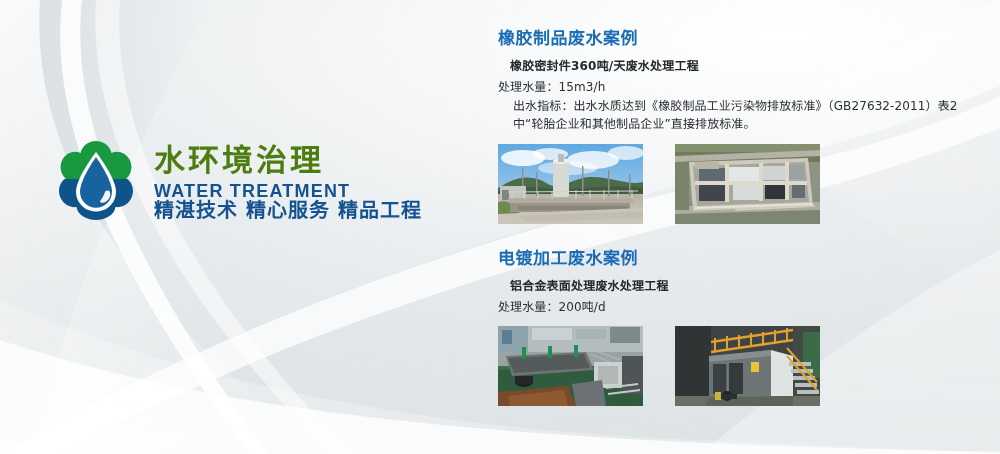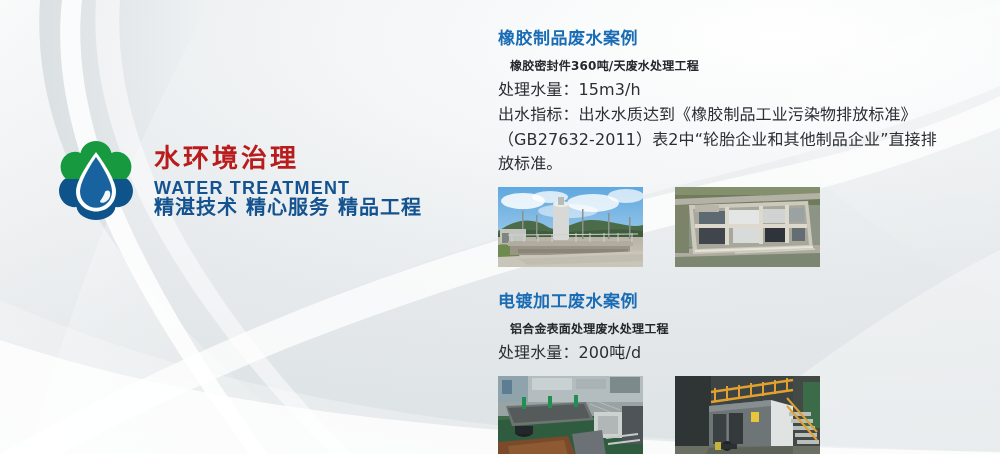--- a/index.html
+++ b/index.html
@@ -18,38 +18,38 @@
       radial-gradient(120% 90% at 78% 8%, #ffffff 0%, #f4f6f7 35%, #e6eaec 72%, #dfe4e6 100%),
       linear-gradient(160deg,#f7f9fa 0%,#e8ecee 55%,#e2e6e9 100%);
   }
   .bg svg{position:absolute;inset:0;width:1000px;height:454px;display:block;}
 
   
   .logo-block{position:absolute;left:54px;top:138px;display:flex;align-items:center;}
   .logo-mark{width:84px;height:88px;position:relative;flex:0 0 auto;}
   .logo-mark svg{display:block;width:84px;height:88px;}
   .logo-text{margin-left:16px;color:#14538f;line-height:1;}
-  .logo-cn{font-size:26px;font-weight:700;letter-spacing:3px;color:#b91c1c;
-           font-family:Liberation Mono, monospace;}
+  .logo-cn{font-size:31px;font-weight:700;letter-spacing:3px;color:#4d7c0f;
+           font-family:Liberation Serif, serif;}
   .logo-en{font-size:18px;font-weight:700;letter-spacing:1.2px;margin-top:6px;color:#14538f;
            font-family:"Liberation Sans",sans-serif;}
   .logo-slogan{font-size:20px;font-weight:700;letter-spacing:1px;margin-top:0;color:#14538f;
                font-family:"DejaVu Sans","Liberation Sans",sans-serif;}
 
   
   .cases{position:absolute;left:498px;top:24px;width:470px;}
   .case{position:relative;}
   .case + .case{margin-top:20px;}
   .case-title{font-size:17px;font-weight:700;color:#1a6cb5;letter-spacing:.5px;
               font-family:"DejaVu Sans","Liberation Sans",sans-serif;margin:0 0 7px 0;}
   .case-sub{font-size:12px;font-weight:700;color:#23272b;letter-spacing:.2px;
             font-family:"DejaVu Sans","Liberation Sans",sans-serif;margin:0 0 5px 12px;}
-  .case-line{font-size:16px;color:#2b2f33;line-height:1.55;letter-spacing:.1px;
+  .case-line{font-size:12px;color:#2b2f33;line-height:1.55;letter-spacing:.1px;
              font-family:"DejaVu Sans","Liberation Sans",sans-serif;margin:0;}
-  .case-line.wrap{max-width:452px;}
+  .case-line.wrap{max-width:452px;margin-left:15px;}
 
   .shots{display:flex;gap:32px;margin-top:10px;}
   .shot{width:145px;height:80px;overflow:hidden;position:relative;flex:0 0 auto;
         background:#c8ced2;}
   .shot svg{display:block;width:145px;height:80px;}
 
   .case-2{margin-top:18px;}
 </style>
 </head>
 <body>

